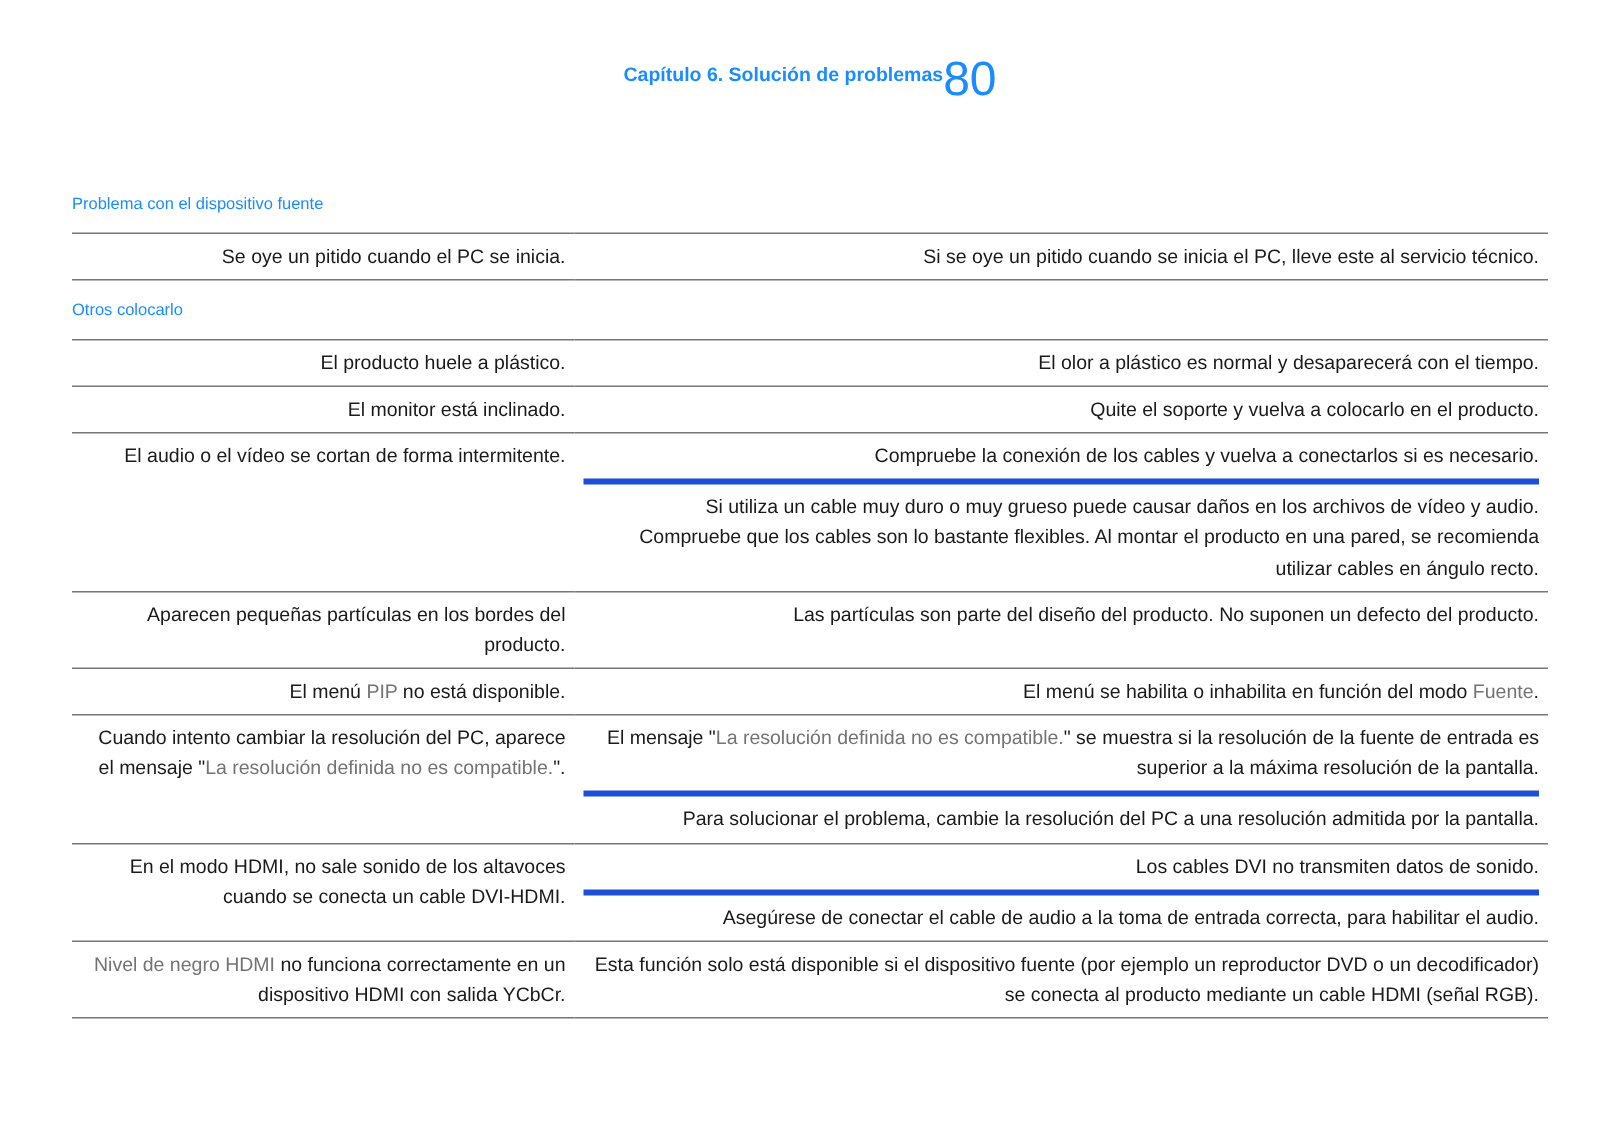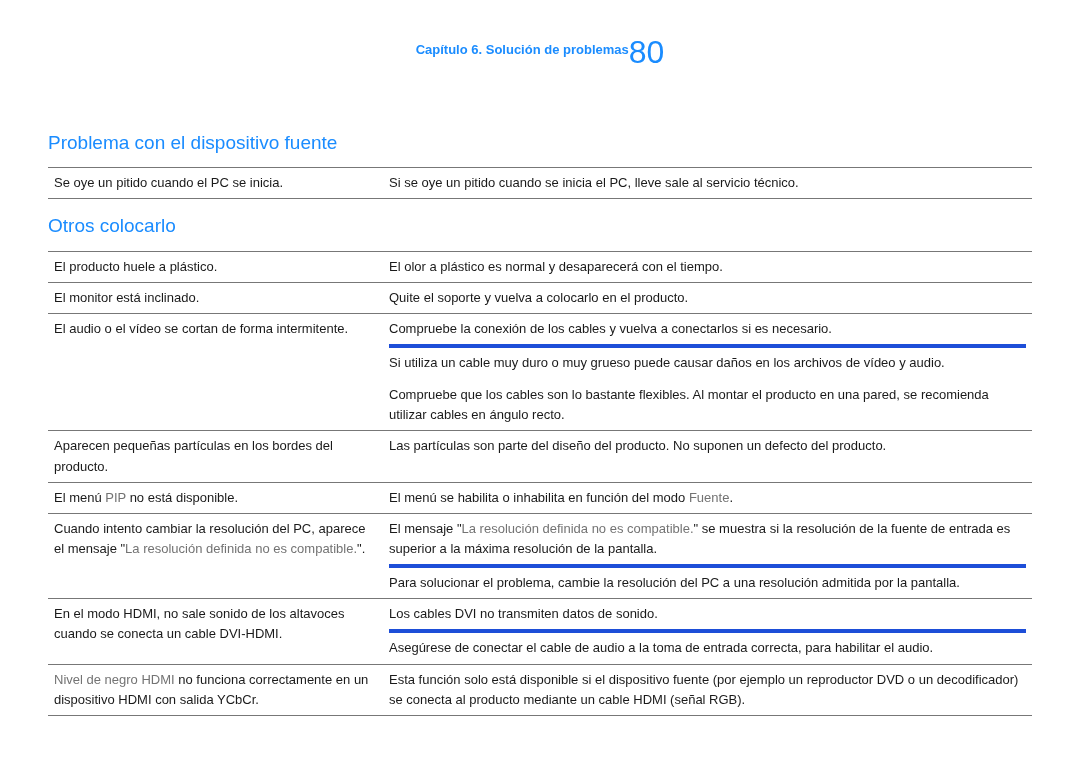--- a/index.html
+++ b/index.html
@@ -28,29 +28,30 @@
     font-size: 13px;
     padding-top: 12px;
   }
   .page-number {
     color: #1a8cff;
     font-size: 32px;
     font-weight: 400;
   }
   .section-title {
     color: #1a8cff;
-    font-size: 19px;
+    font-size: 11px;
     font-weight: 500;
     margin-bottom: 10px;
     margin-top: 12px;
   }
   table.tbl {
     width: 100%;
     border-collapse: collapse;
     table-layout: fixed;
+    text-align: right;
   }
   table.tbl col.left { width: 335px; }
   table.tbl tr {
     border-top: 1px solid #777;
     border-bottom: 1px solid #777;
   }
   table.tbl td {
     padding: 5px 6px;
     vertical-align: top;
     font-size: 13px;
@@ -70,21 +71,21 @@
 
   <div class="section-title">Problema con el dispositivo fuente</div>
   <table class="tbl">
     <colgroup>
         <col class="left">
         <col>
       </colgroup>
     <tbody>
         <tr>
       <td>Se oye un pitido cuando el PC se inicia.</td>
-      <td>Si se oye un pitido cuando se inicia el PC, lleve sale al servicio técnico.</td>
+      <td>Si se oye un pitido cuando se inicia el PC, lleve este al servicio técnico.</td>
     </tr>
   </tbody>
     </table>
 
   <div class="section-title">Otros colocarlo</div>
   <table class="tbl">
     <colgroup>
         <col class="left">
         <col>
       </colgroup>
@@ -98,21 +99,21 @@
     <tr>
       <td>El monitor está inclinado.</td>
       <td>Quite el soporte y vuelva a colocarlo en el producto.</td>
     </tr>
 
     <tr>
       <td>El audio o el vídeo se cortan de forma intermitente.</td>
       <td class="multi-para">
         <p>Compruebe la conexión de los cables y vuelva a conectarlos si es necesario.</p>
         <p>Si utiliza un cable muy duro o muy grueso puede causar daños en los archivos de vídeo y audio.</p>
-        <p style="border-top:none;padding-top:0;margin-top:12px;">Compruebe que los cables son lo bastante flexibles. Al montar el producto en una pared, se recomienda utilizar cables en ángulo recto.</p>
+        <p style="border-top:none;padding-top:0;margin-top:0;">Compruebe que los cables son lo bastante flexibles. Al montar el producto en una pared, se recomienda utilizar cables en ángulo recto.</p>
       </td>
     </tr>
 
     <tr>
       <td>Aparecen pequeñas partículas en los bordes del producto.</td>
       <td>Las partículas son parte del diseño del producto. No suponen un defecto del producto.</td>
     </tr>
 
     <tr>
       <td>

